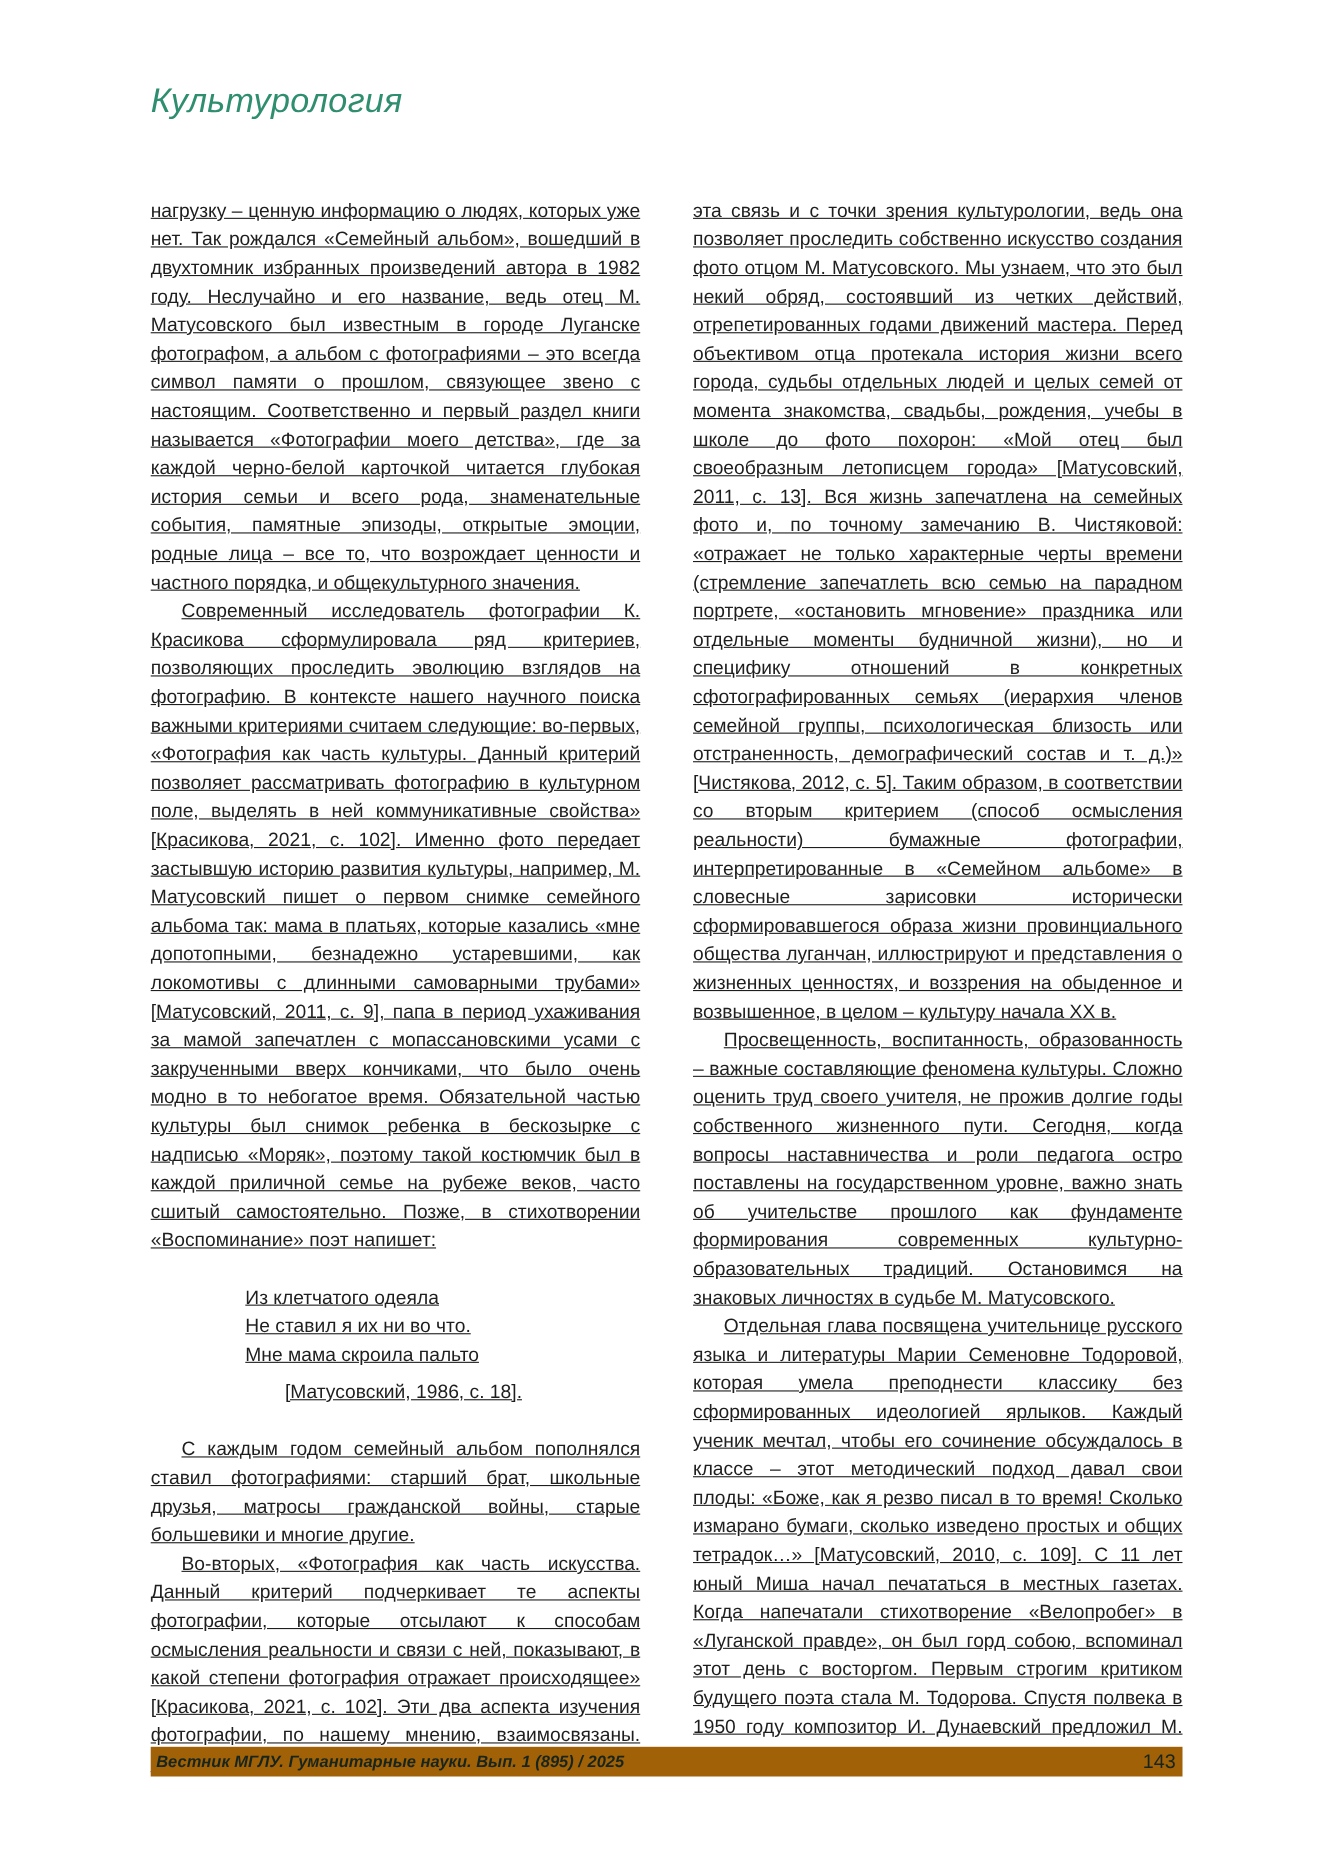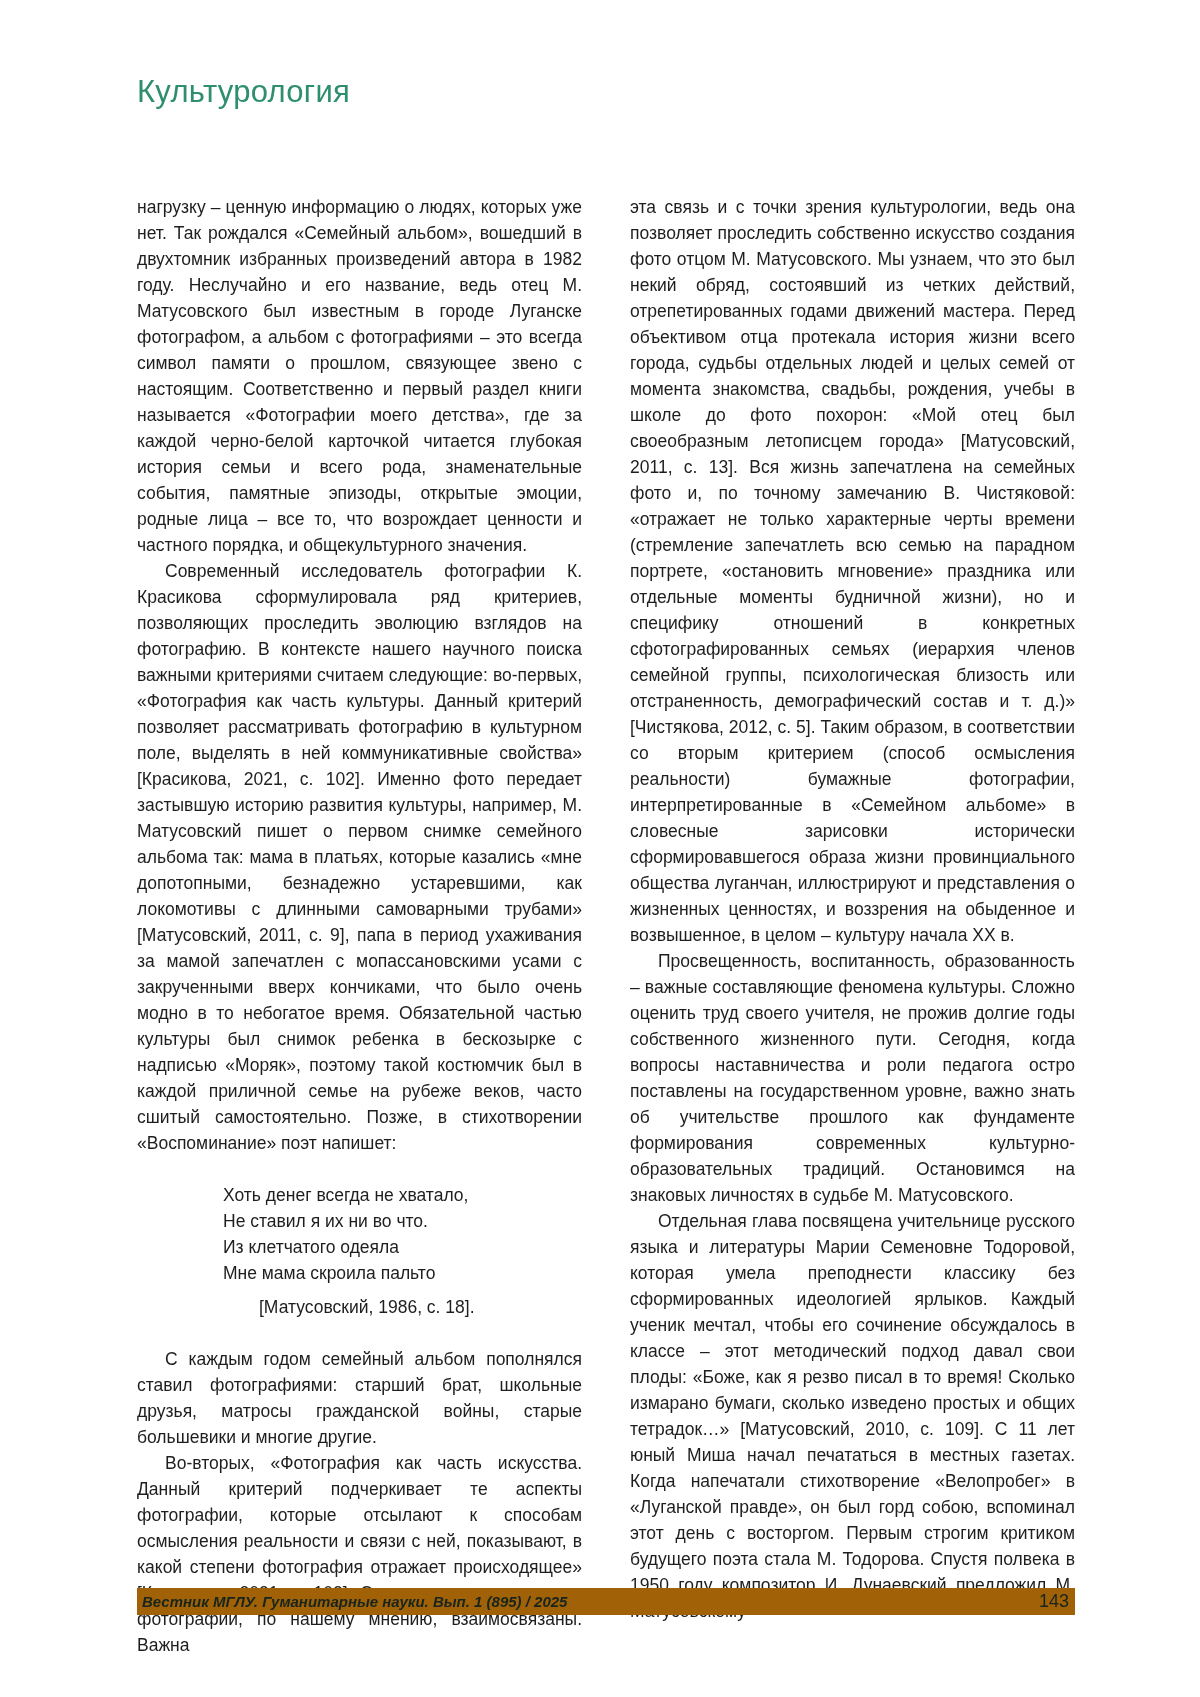--- a/index.html
+++ b/index.html
@@ -12,27 +12,29 @@
     color: #1e1e1e;
     overflow: hidden;
   }
   .section-title {
     position: absolute;
     top: 74px; left: 137px;
     font-size: 31px;
     font-weight: 400;
     color: #2e8e6f;
     letter-spacing: 0.3px;
+    font-style: italic;
   }
   .content {
     position: absolute;
-    top: 194px; left: 137px;
+    top: 178px; left: 137px;
     width: 938px;
     display: flex;
     gap: 48px;
+    text-decoration: underline;
   }
   .col {
     width: 446px;
     font-size: 17.5px;
     line-height: 26px;
     text-align: justify;
   }
   .col p { margin: 0; }
   .indent { text-indent: 28px; }
   .poem {
@@ -69,23 +71,22 @@
 <body>
 
 <div class="section-title">Культурология</div>
 
 <div class="content">
 
   <div class="col">
     <p>нагрузку – ценную информацию о людях, которых уже нет. Так рождался «Семейный альбом», вошедший в двухтомник избранных произведений автора в 1982 году. Неслучайно и его название, ведь отец М. Матусовского был известным в городе Луганске фотографом, а альбом с фотографиями – это всегда символ памяти о прошлом, связующее звено с настоящим. Соответственно и первый раздел книги называется «Фотографии моего детства», где за каждой черно-белой карточкой читается глубокая история семьи и всего рода, знаменательные события, памятные эпизоды, открытые эмоции, родные лица – все то, что возрождает ценности и частного порядка, и общекультурного значения.</p>
     <p class="indent">Современный исследователь фотографии К. Красикова сформулировала ряд критериев, позволяющих проследить эволюцию взглядов на фотографию. В контексте нашего научного поиска важными критериями считаем следующие: во-первых, «Фотография как часть культуры. Данный критерий позволяет рассматривать фотографию в культурном поле, выделять в ней коммуникативные свойства» [Красикова, 2021, с. 102]. Именно фото передает застывшую историю развития культуры, например, М. Матусовский пишет о первом снимке семейного альбома так: мама в платьях, которые казались «мне допотопными, безнадежно устаревшими, как локомотивы с длинными самоварными трубами» [Матусовский, 2011, с. 9], папа в период ухаживания за мамой запечатлен с мопассановскими усами с закрученными вверх кончиками, что было очень модно в то небогатое время. Обязательной частью культуры был снимок ребенка в бескозырке с надписью «Моряк», поэтому такой костюмчик был в каждой приличной семье на рубеже веков, часто сшитый самостоятельно. Позже, в стихотворении «Воспоминание» поэт напишет:</p>
     <div class="poem">
-      <div>Хоть денег всегда не хватало,</div>
+      <div>Из клетчатого одеяла</div>
       <div>Не ставил я их ни во что.</div>
-      <div>Из клетчатого одеяла</div>
       <div>Мне мама скроила пальто</div>
       <div class="poem-cite">[Матусовский, 1986, с. 18].</div>
     </div>
     <p class="indent">С каждым годом семейный альбом пополнялся ставил фотографиями: старший брат, школьные друзья, матросы гражданской войны, старые большевики и многие другие.</p>
     <p class="indent">Во-вторых, «Фотография как часть искусства. Данный критерий подчеркивает те аспекты фотографии, которые отсылают к способам осмысления реальности и связи с ней, показывают, в какой степени фотография отражает происходящее» [Красикова, 2021, с. 102]. Эти два аспекта изучения фотографии, по нашему мнению, взаимосвязаны. Важна</p>
   </div>
 
   <div class="col">
     <p>эта связь и с точки зрения культурологии, ведь она позволяет проследить собственно искусство создания фото отцом М. Матусовского. Мы узнаем, что это был некий обряд, состоявший из четких действий, отрепетированных годами движений мастера. Перед объективом отца протекала история жизни всего города, судьбы отдельных людей и целых семей от момента знакомства, свадьбы, рождения, учебы в школе до фото похорон: «Мой отец был своеобразным летописцем города» [Матусовский, 2011, с. 13]. Вся жизнь запечатлена на семейных фото и, по точному замечанию В. Чистяковой: «отражает не только характерные черты времени (стремление запечатлеть всю семью на парадном портрете, «остановить мгновение» праздника или отдельные моменты будничной жизни), но и специфику отношений в конкретных сфотографированных семьях (иерархия членов семейной группы, психологическая близость или отстраненность, демографический состав и т. д.)» [Чистякова, 2012, с. 5]. Таким образом, в соответствии со вторым критерием (способ осмысления реальности) бумажные фотографии, интерпретированные в «Семейном альбоме» в словесные зарисовки исторически сформировавшегося образа жизни провинциального общества луганчан, иллюстрируют и представления о жизненных ценностях, и воззрения на обыденное и возвышенное, в целом – культуру начала XX в.</p>
     <p class="indent">Просвещенность, воспитанность, образованность – важные составляющие феномена культуры. Сложно оценить труд своего учителя, не прожив долгие годы собственного жизненного пути. Сегодня, когда вопросы наставничества и роли педагога остро поставлены на государственном уровне, важно знать об учительстве прошлого как фундаменте формирования современных культурно-образовательных традиций. Остановимся на знаковых личностях в судьбе М. Матусовского.</p>

